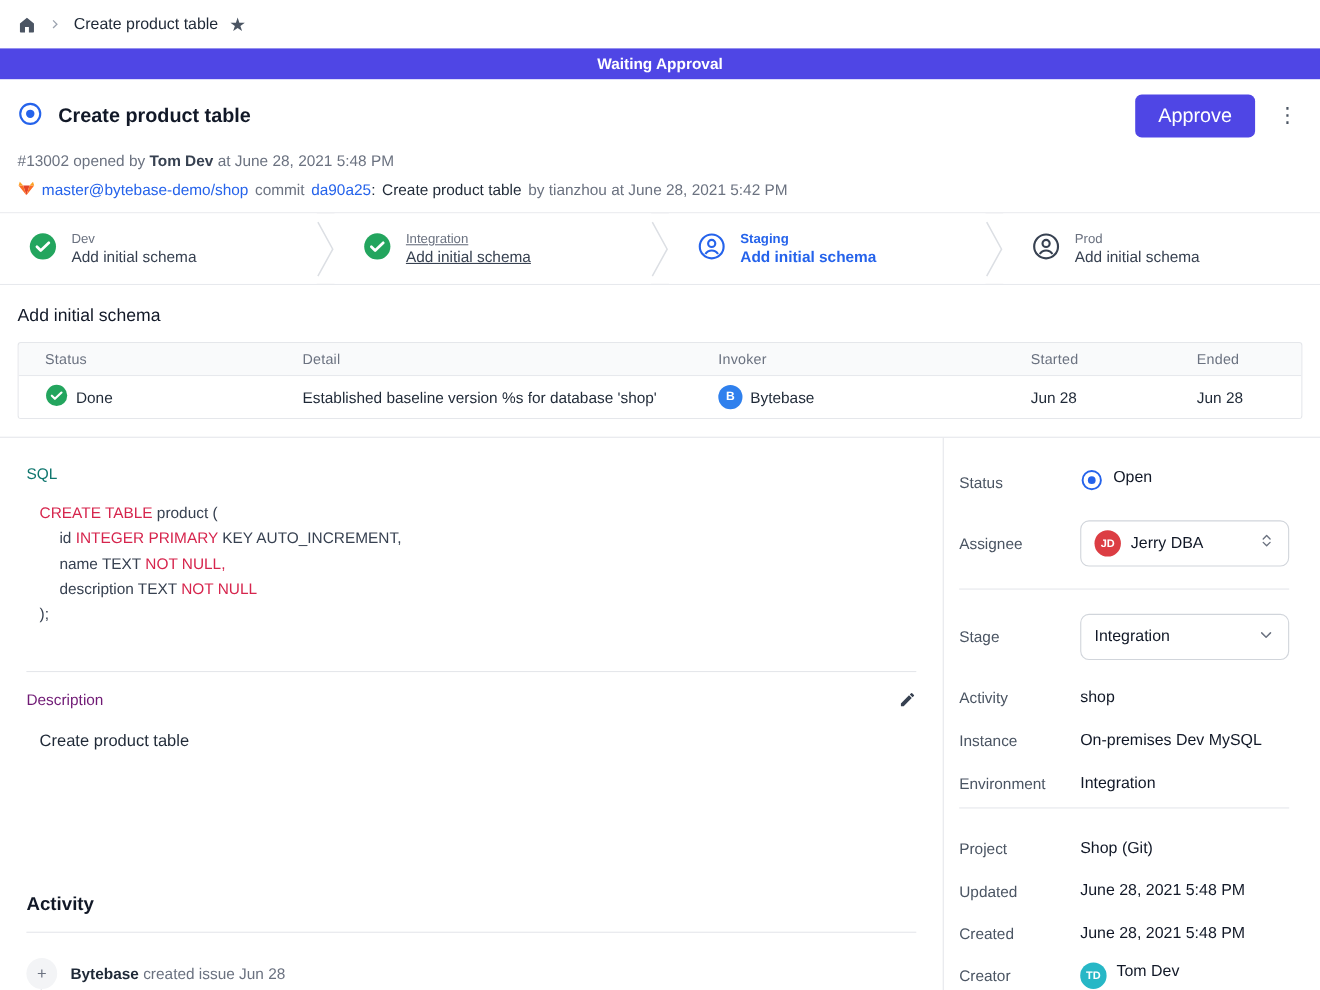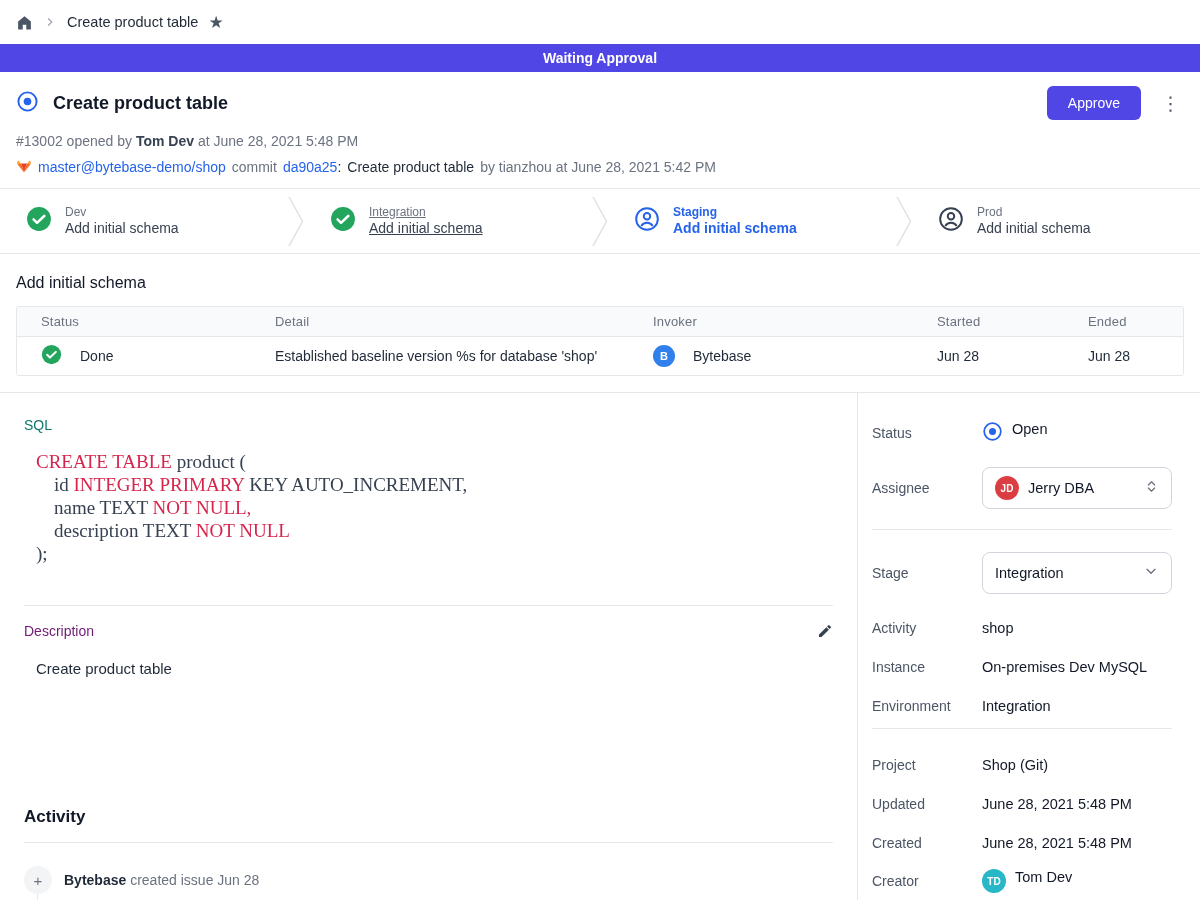--- a/index.html
+++ b/index.html
@@ -15,21 +15,21 @@
   
   .banner { height:28px; background:#4f46e5; color:#fff; display:flex; align-items:center; justify-content:center;
     font-size:14px; font-weight:600; }
 
   
   .header { padding:14px 16px 12px 16px; }
   .title-row { display:flex; align-items:center; justify-content:space-between; }
   .title-left { display:flex; align-items:center; gap:14px; }
   .page-title { font-size:18px; font-weight:700; color:#111827; }
   .header-actions { display:flex; align-items:center; gap:16px; }
-  .approve-btn { background:#4f46e5; color:#fff; font-size:14px; font-weight:500; border:none; border-radius:6px;
+  .approve-btn { background:#4f46e5; color:#fff; font-size:18px; font-weight:500; border:none; border-radius:6px;
     padding:9px 21px; cursor:pointer; font-family:inherit; }
   .kebab { font-size:19px; color:#4b5563; letter-spacing:0; cursor:pointer; line-height:1; padding:2px 4px; }
   .meta-line { margin:13px 0 0 0; font-size:14px; color:#6b7280; }
   .meta-line .strong { color:#374151; font-weight:600; }
   .commit-line { margin-top:9px; display:flex; align-items:center; gap:6px; font-size:14px; color:#6b7280; flex-wrap:nowrap; }
   .link-blue { color:#2563eb; text-decoration:none; cursor:pointer; }
   .commit-msg { color:#1f2937; }
 
   
   .pipeline { height:66px; border-top:1px solid #e5e7eb; border-bottom:1px solid #e5e7eb;
@@ -43,34 +43,34 @@
   .sep { flex:0 0 auto; display:flex; align-items:center; }
 
   
   .task-section { padding:14px 16px 16px 16px; }
   .section-title { font-size:16px; color:#111827; margin:6px 0 14px 0; }
   .task-table { border:1px solid #e5e7eb; border-radius:3px; overflow:hidden; }
   .t-head, .t-row { display:grid; grid-template-columns:234px 378px 284px 151px 1fr; align-items:center; }
   .t-head { background:#f9fafb; height:30px; border-bottom:1px solid #e5e7eb; }
   .t-head > div { font-size:13px; color:#6b7280; padding-left:24px; letter-spacing:.2px; }
   .t-row { height:38px; background:#fff; cursor:pointer; }
-  .t-row > div { font-size:14px; color:#1f2937; padding-left:24px; display:flex; align-items:center; gap:18px; }
+  .t-row > div { font-size:14px; color:#1f2937; padding-left:24px; display:flex; align-items:center; gap:7px; }
   .avatar { border-radius:50%; color:#fff; display:inline-flex; align-items:center; justify-content:center;
     font-weight:700; flex:0 0 auto; }
   .avatar.b { width:22px; height:22px; font-size:11px; background:#2f80ed; }
 
   .big-divider { border-top:1px solid #e5e7eb; }
 
   
   .content { display:flex; height:532px; }
   .left-col { flex:1; border-right:1px solid #e5e7eb; padding:24px 24px 0 24px; }
   .right-col { width:342px; padding:28px 28px 0 14px; }
 
   .sql-label { font-size:14px; color:#0f766e; }
-  .sql-block { margin:17px 0 0 12px; font-size:19px; color:#374151; line-height:23px;font-family:Liberation Serif, serif; }
+  .sql-block { margin:17px 0 0 12px; font-size:14px; color:#374151; line-height:23px; }
   .sql-line.ind { padding-left:18px; }
   .kw { color:#d6254d; }
 
   .left-divider { border-top:1px solid #e5e7eb; margin-top:40px; }
   .desc-row { display:flex; align-items:center; justify-content:space-between; margin-top:17px; }
   .desc-label { font-size:14px; color:#701a75; }
   .desc-text { margin:21px 0 0 12px; font-size:15px; color:#1f2937; }
 
   .activity-heading { margin-top:130px; font-size:17px; font-weight:700; color:#111827; }
   .activity-divider { border-top:1px solid #e5e7eb; margin-top:15px; }

